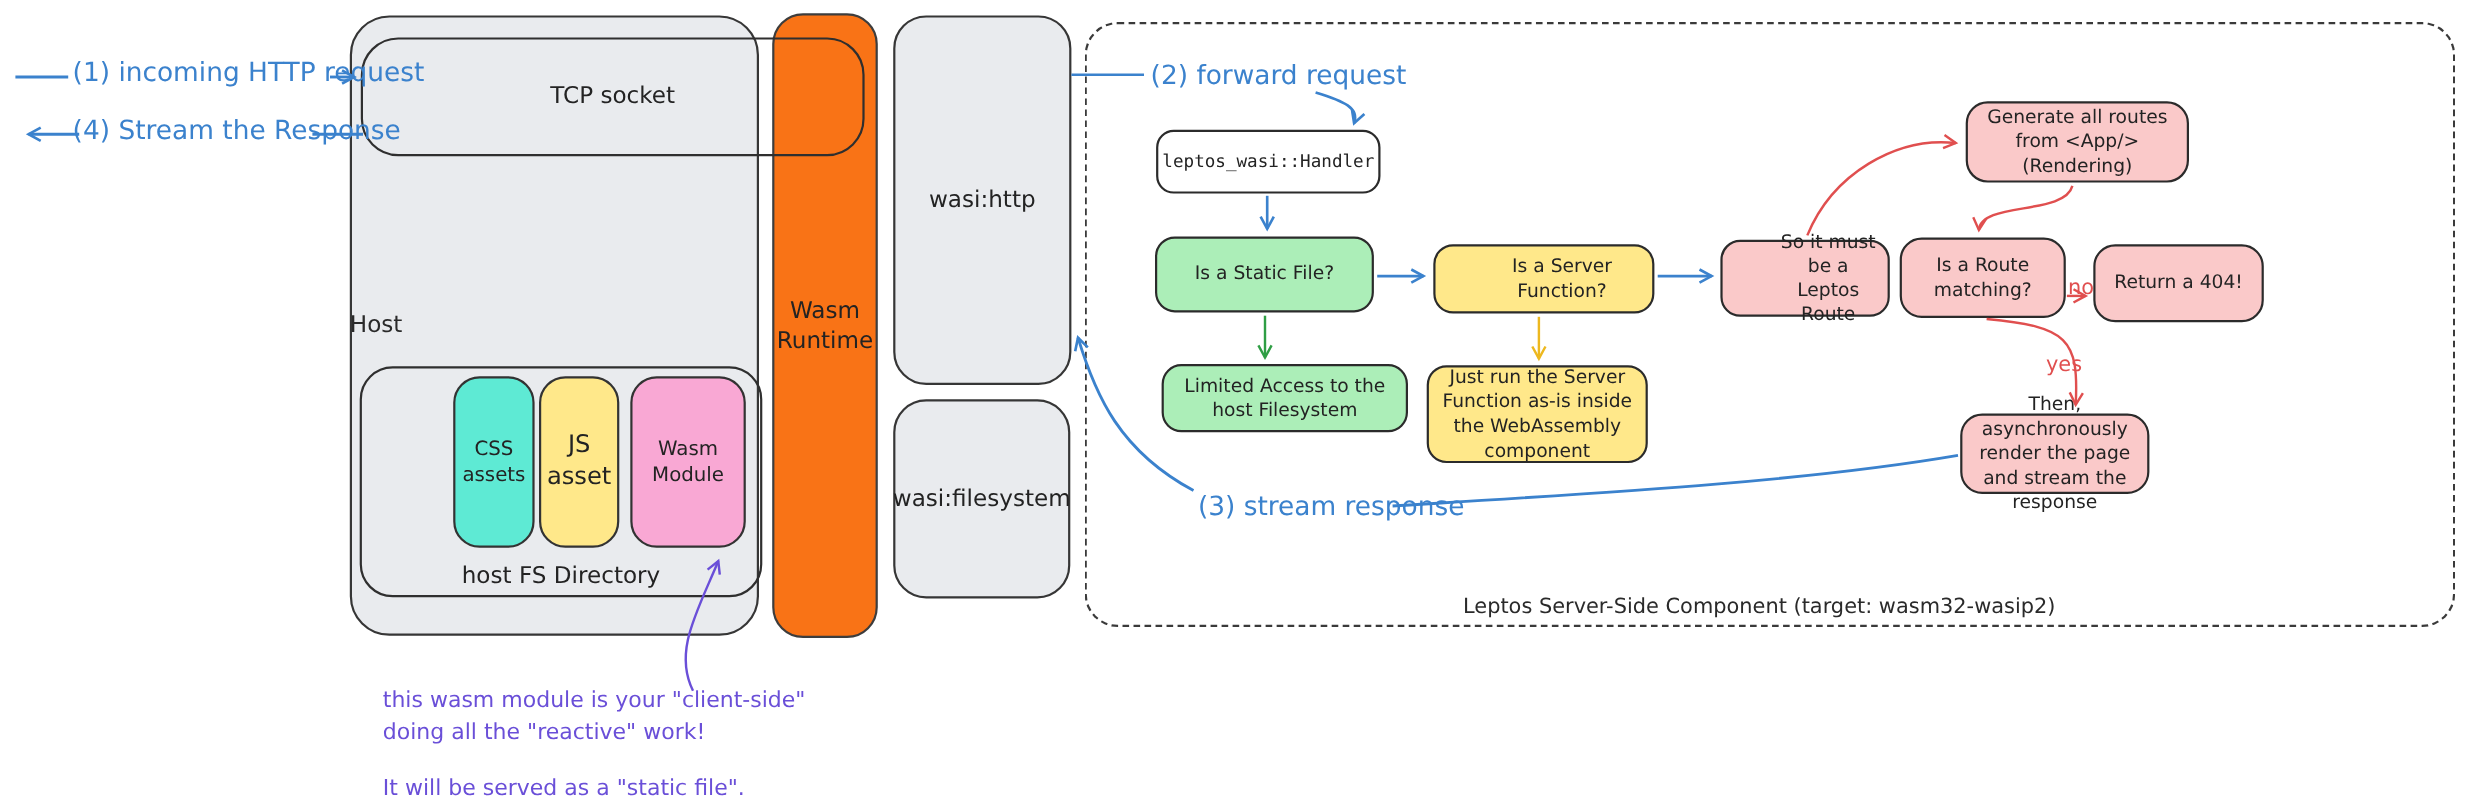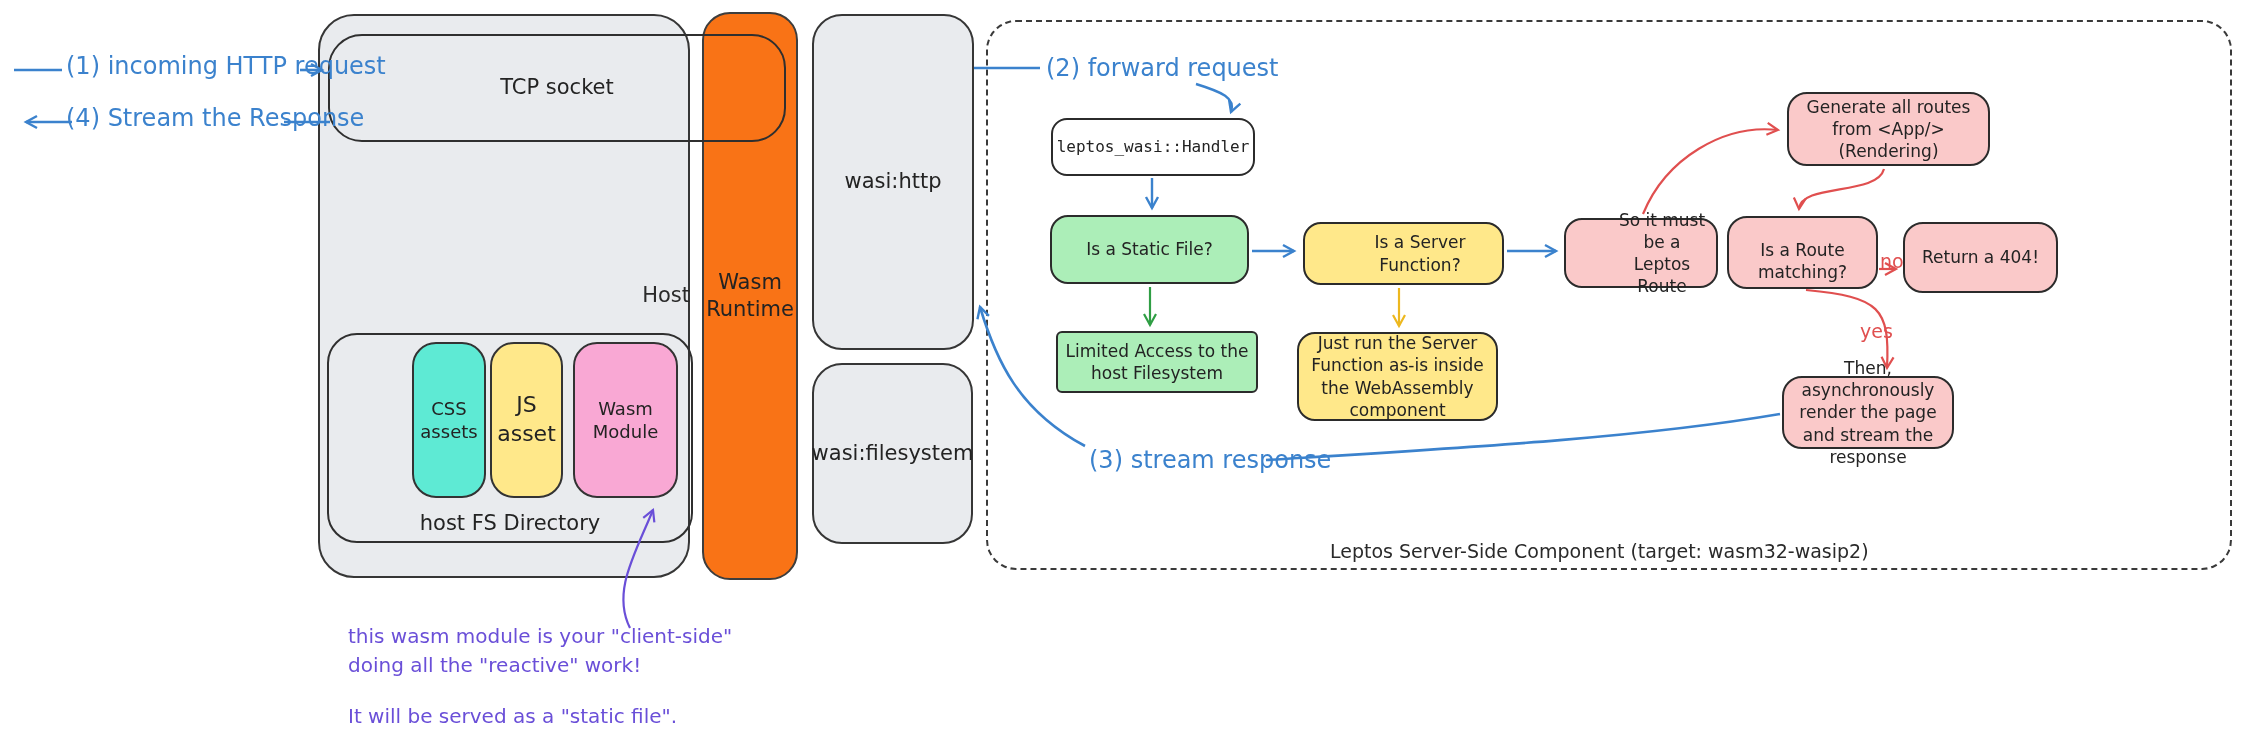--- a/index.html
+++ b/index.html
@@ -74,21 +74,21 @@
 
     <path d="M1806,290 C1880,297 1890,308 1887,368" stroke="#e04f4f" stroke-width="2.2" fill="none" marker-end="url(#m-red)"></path>
 
     <path d="M1780,414 C1640,438 1460,448 1266,460" stroke="#3b82cd" stroke-width="2.6" fill="none"></path>
     <path d="M1085,446 C1018,410 996,360 980,307" stroke="#3b82cd" stroke-width="2.6" fill="none" marker-end="url(#m-blue)"></path>
 
     <path d="M630,628 C612,592 634,556 653,510" stroke="#6a4fd8" stroke-width="2.2" fill="none" marker-end="url(#m-purple)"></path>
   </svg>
 
   <div class="box graybox" style="left:318px;top:14px;width:372px;height:564px;border-radius:36px;z-index:1;"></div>
-  <div class="lbl" style="left:318px;top:283px;width:372px;text-align:right;font-size:21px;z-index:7;">Host</div>
+  <div class="lbl" style="left:318px;top:283px;width:372px;text-align:left;font-size:21px;z-index:7;">Host</div>
 
   <div class="box" style="left:702px;top:12px;width:96px;height:568px;border-radius:28px;z-index:2;
               background:#f97316;border:2.5px solid #3d3d3d;font-size:21px;">
     <span>Wasm Runtime</span>
   </div>
 
   <div class="box outline-only" style="left:328px;top:34px;width:458px;height:108px;border-radius:34px;z-index:3;font-size:21px;">
     <span>TCP socket</span>
   </div>
 
@@ -127,33 +127,33 @@
 
   <div class="box flowbox green" style="left:1050px;top:215px;width:199px;height:69px;border-radius:18px;">
     <span>Is a Static File?</span>
   </div>
   <div class="box flowbox yellow" style="left:1303px;top:222px;width:201px;height:63px;border-radius:18px;padding-left:39px;">
     <span>Is a Server Function?</span>
   </div>
   <div class="box flowbox pink" style="left:1564px;top:218px;width:154px;height:70px;border-radius:18px;padding-left:48px;">
     <span>So it must be a Leptos Route</span>
   </div>
-  <div class="box flowbox pink" style="left:1727px;top:216px;width:151px;height:73px;border-radius:20px;align-items:flex-end;">
+  <div class="box flowbox pink" style="left:1727px;top:216px;width:151px;height:73px;border-radius:20px;">
     <span>Is a Route matching?</span>
   </div>
   <div class="box flowbox pink" style="left:1903px;top:222px;width:155px;height:71px;border-radius:20px;">
     <span>Return a 404!</span>
   </div>
   <div class="box flowbox pink" style="left:1787px;top:92px;width:203px;height:74px;border-radius:20px;">
     <span>Generate all routes from &lt;App/&gt; (Rendering)</span>
   </div>
   <div class="box flowbox pink" style="left:1782px;top:376px;width:172px;height:73px;border-radius:20px;">
     <span>Then, asynchronously render the page and stream the response</span>
   </div>
-  <div class="box flowbox green" style="left:1056px;top:331px;width:202px;height:62px;border-radius:6px;">
+  <div class="box flowbox green" style="left:1056px;top:331px;width:224px;height:62px;border-radius:18px;">
     <span>Limited Access to the host Filesystem</span>
   </div>
   <div class="box flowbox yellow" style="left:1297px;top:332px;width:201px;height:89px;border-radius:18px;">
     <span>Just run the Server Function as-is inside the WebAssembly component</span>
   </div>
 
   <div class="blue-lbl" style="left:66px;top:52px;">(1) incoming HTTP request</div>
   <div class="blue-lbl" style="left:66px;top:104px;">(4) Stream the Response</div>
   <div class="blue-lbl" style="left:1046px;top:54px;">(2) forward request</div>
   <div class="blue-lbl" style="left:1089px;top:446px;">(3) stream response</div>

